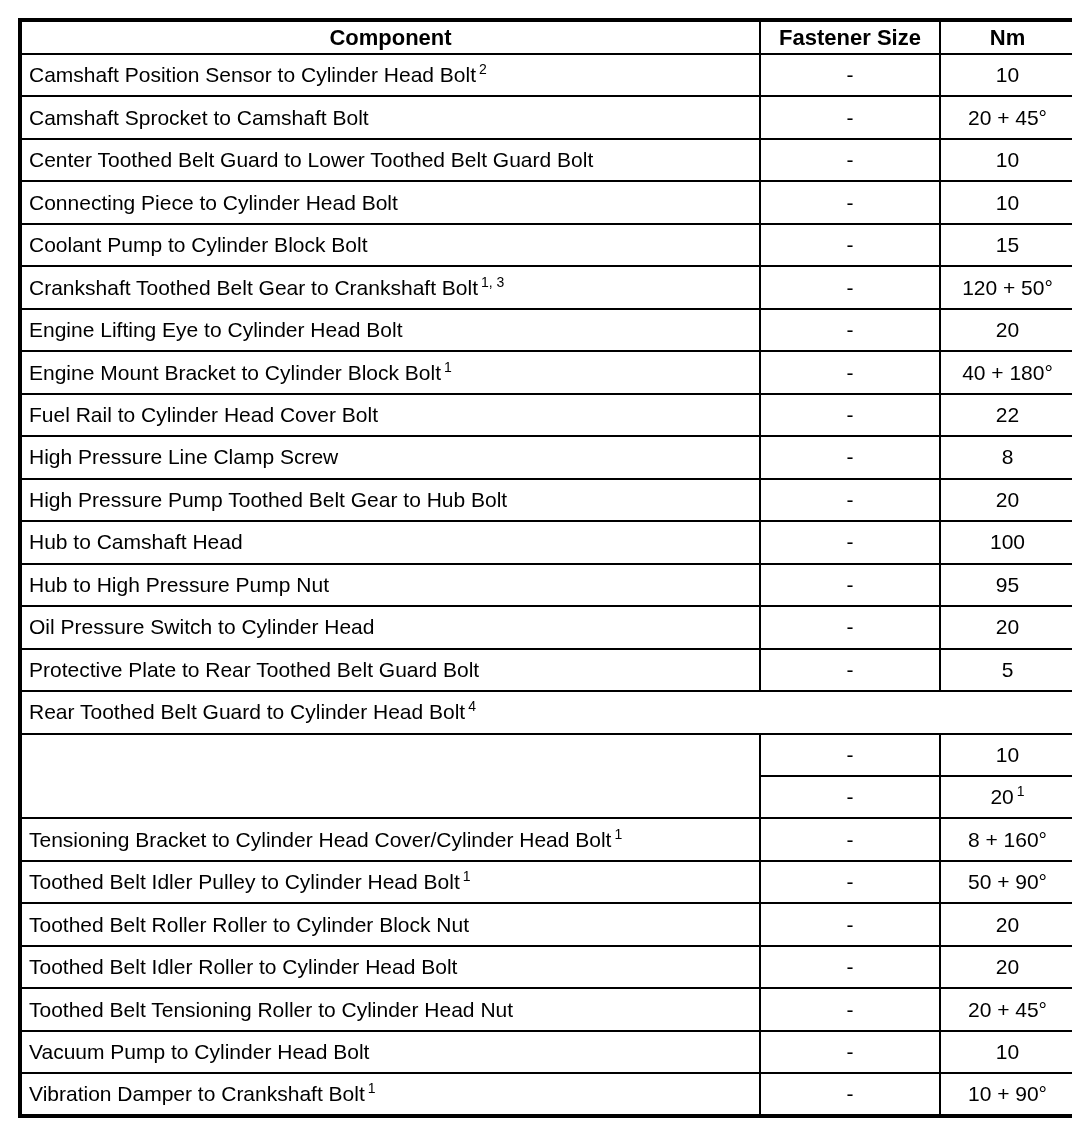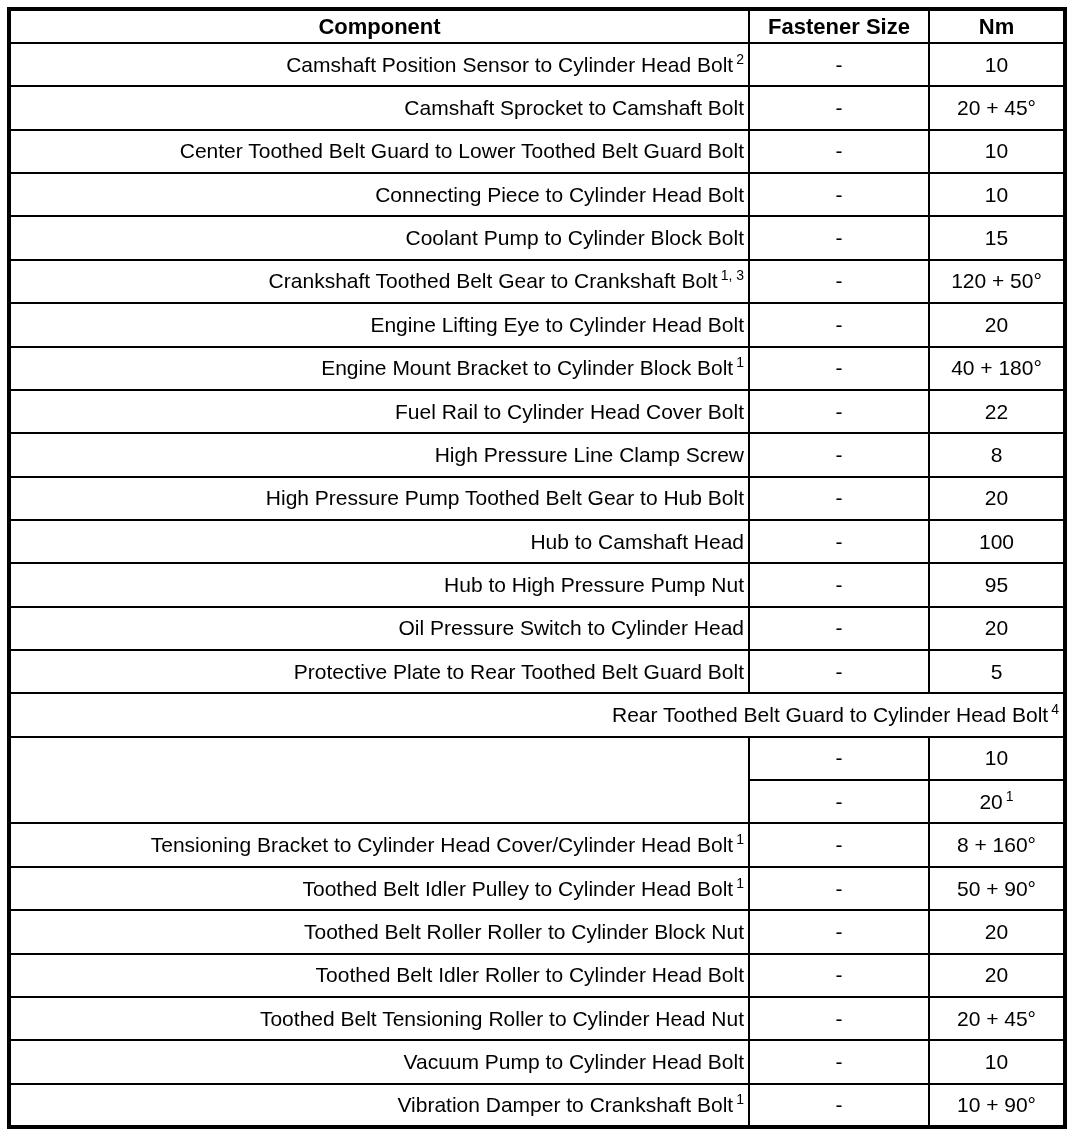--- a/index.html
+++ b/index.html
@@ -8,21 +8,21 @@
     background: #ffffff;
   }
   body {
     font-family: "Liberation Sans", "DejaVu Sans", sans-serif;
     color: #000000;
   }
   .page {
     width: 1072px;
     height: 1136px;
     box-sizing: border-box;
-    padding: 7px;
+    padding: 18px;
   }
   table {
     border-collapse: collapse;
     width: 100%;
     height: 100%;
     table-layout: fixed;
     border: 4px solid #000000;
   }
   th, td {
     border: 2px solid #000000;
@@ -36,21 +36,21 @@
     text-align: center;
     height: 34px;
     padding: 2px 4px;
   }
   td {
     font-size: 21px;
     height: 38px;
     padding: 2px 4px;
   }
   .cell-component {
-    text-align: right;
+    text-align: left;
     padding-left: 7px;
     margin-top: 28px;
   }
   .cell-fastener, .cell-nm {
     text-align: center;
   }
   sup {
     font-size: 14px;
     line-height: 0;
     vertical-align: super;

